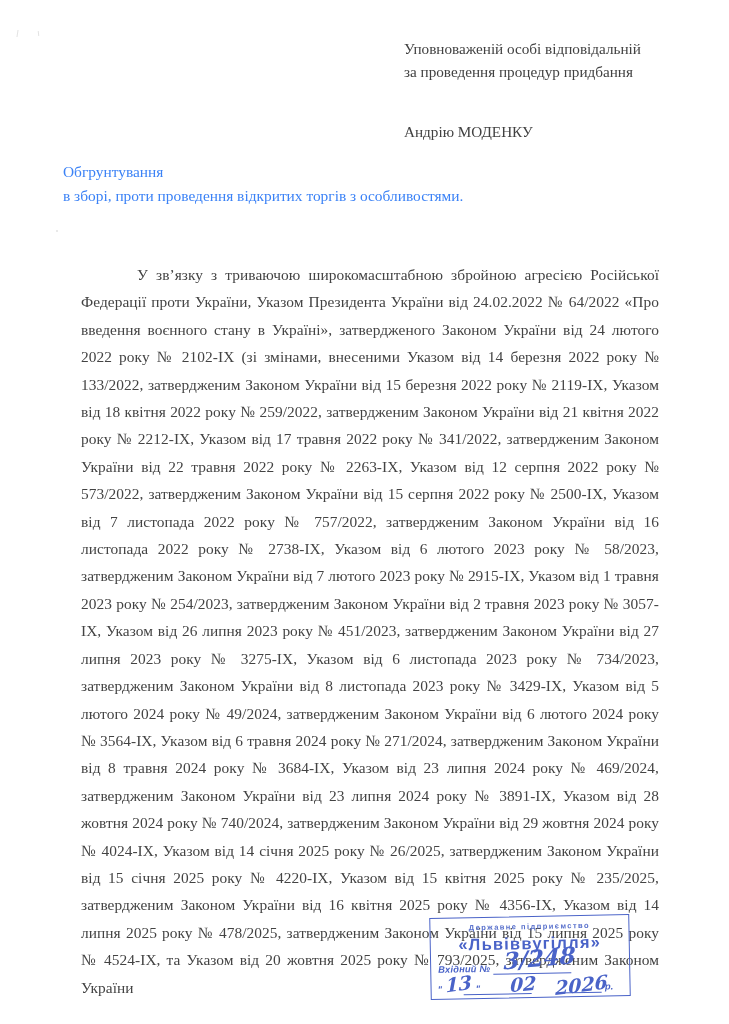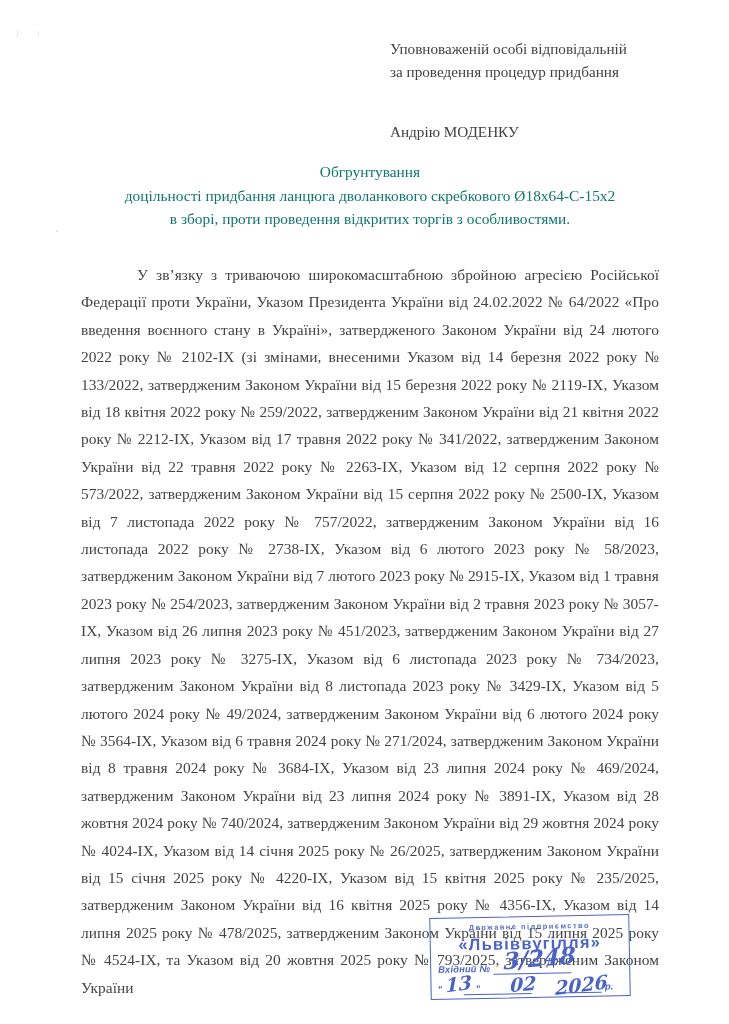--- a/index.html
+++ b/index.html
@@ -25,43 +25,42 @@
     background: #d8d8d8;
     opacity: 0.75;
   }
   .speckle.s1 { left: 17px;  top: 30px; width: 1px; height: 7px; transform: rotate(9deg); }
   .speckle.s2 { left: 38px;  top: 31px; width: 1px; height: 5px; transform: rotate(-6deg); }
   .speckle.s3 { left: 56px;  top: 230px; width: 2px; height: 2px; border-radius: 50%; }
 
   
   #addressee {
     position: absolute;
-    left: 390px;
+    left: 404px;
     top: 38px;
     width: 300px;
     font-size: 15.2px;
     line-height: 22.5px;
     color: #414141;
   }
   #addressee .line { white-space: nowrap; }
   #addressee .recipient {
     margin-top: 38px;
     white-space: nowrap;
   }
 
   
   #title-block {
     position: absolute;
     left: 63px;
     top: 160px;
     width: 614px;
-    text-align: center;
     font-size: 15.4px;
     line-height: 23.5px;
-    color: #0f766e;
+    color: #3b82f6;
   }
   #title-block .doc-title { display: block; }
   #title-block .subtitle-line { display: block; }
 
   
   #body-text {
     position: absolute;
     left: 63px;
     top: 243px;
     width: 614px;
@@ -186,21 +185,20 @@
   <div class="speckle s3"></div>
 
   <div id="addressee">
     <div class="line">Уповноваженій особі відповідальній</div>
     <div class="line">за проведення процедур придбання</div>
     <div class="recipient">Андрію МОДЕНКУ</div>
   </div>
 
   <div id="title-block">
     <span class="doc-title">Обгрунтування</span>
-    <span class="subtitle-line">доцільності придбання ланцюга дволанкового скребкового Ø18x64-С-15х2</span>
     <span class="subtitle-line">в зборі, проти проведення відкритих торгів з особливостями.</span>
   </div>
 
   <div id="body-text">
     <p><span class="indent"></span><span>У зв’язку з триваючою широкомасштабною збройною агресією Російської Федерації проти України, Указом Президента України від 24.02.2022 № 64/2022 «Про введення воєнного стану в Україні», затвердженого Законом України від 24 лютого 2022 року № 2102-IX (зі змінами, внесеними Указом від 14 березня 2022 року № 133/2022, затвердженим Законом України від 15 березня 2022 року № 2119-IX, Указом від 18 квітня 2022 року № 259/2022, затвердженим Законом України від 21 квітня 2022 року № 2212-IX, Указом від 17 травня 2022 року № 341/2022, затвердженим Законом України від 22 травня 2022 року № 2263-IX, Указом від 12 серпня 2022 року № 573/2022, затвердженим Законом України від 15 серпня 2022 року № 2500-IX, Указом від 7 листопада 2022 року № 757/2022, затвердженим Законом України від 16 листопада 2022 року № 2738-IX, Указом від 6 лютого 2023 року № 58/2023, затвердженим Законом України від 7 лютого 2023 року № 2915-IX, Указом від 1 травня 2023 року № 254/2023, затвердженим Законом України від 2 травня 2023 року № 3057-IX, Указом від 26 липня 2023 року № 451/2023, затвердженим Законом України від 27 липня 2023 року № 3275-IX, Указом від 6 листопада 2023 року № 734/2023, затвердженим Законом України від 8 листопада 2023 року № 3429-IX, Указом від 5 лютого 2024 року № 49/2024, затвердженим Законом України від 6 лютого 2024 року № 3564-IX, Указом від 6 травня 2024 року № 271/2024, затвердженим Законом України від 8 травня 2024 року № 3684-IX, Указом від 23 липня 2024 року № 469/2024, затвердженим Законом України від 23 липня 2024 року № 3891-IX, Указом від 28 жовтня 2024 року № 740/2024, затвердженим Законом України від 29 жовтня 2024 року № 4024-IX, Указом від 14 січня 2025 року № 26/2025, затвердженим Законом України від 15 січня 2025 року № 4220-IX, Указом від 15 квітня 2025 року № 235/2025, затвердженим Законом України від 16 квітня 2025 року № 4356-IX, Указом від 14 липня 2025 року № 478/2025, затвердженим Законом України від 15 липня 2025 року № 4524-IX, та Указом від 20 жовтня 2025 року № 793/2025, затвердженим Законом України</span></p>
   </div>
 
   <div id="stamp">
     <div class="org-kind">Державне підприємство</div>
     <div class="org-name">«Львіввугілля»</div>

